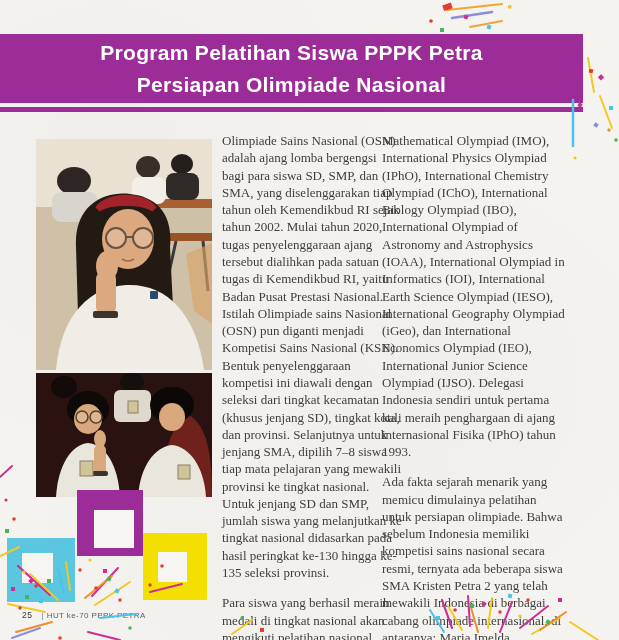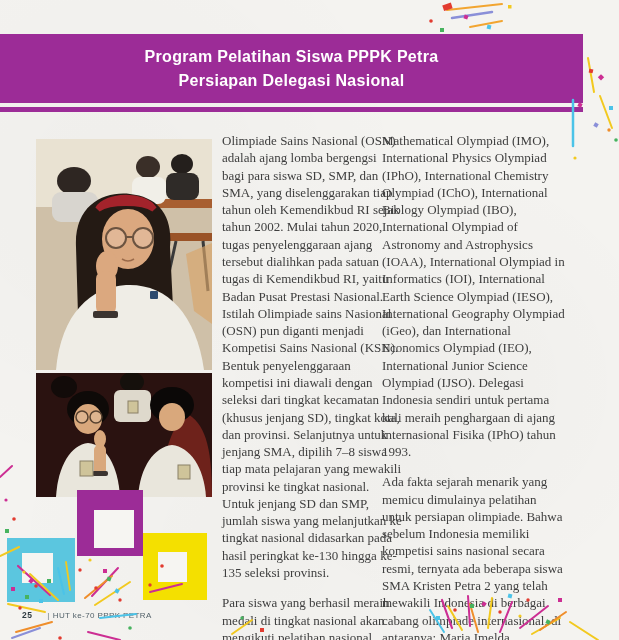--- a/index.html
+++ b/index.html
@@ -12,21 +12,21 @@
       radial-gradient(circle at 40% 85%, rgba(0,0,0,0.015), transparent 38%);
     font-family:"Liberation Sans",sans-serif;
   }
   
   .banner{
     position:absolute;left:0;top:34px;width:583px;height:69px;
     background:#9c2c97;color:#ffffff;
     display:flex;flex-direction:column;justify-content:center;align-items:center;
     z-index:3;
   }
-  .banner .bline{font-size:16px;font-weight:bold;letter-spacing:.3px;line-height:1.5;}
+  .banner .bline{font-size:21px;font-weight:bold;letter-spacing:.3px;line-height:1.5;}
   .banner-strip{
     position:absolute;left:0;top:107px;width:583px;height:5px;background:#9c2c97;z-index:3;
   }
   
   .photo{position:absolute;z-index:2;display:block;}
   .photo1{left:36px;top:139px;width:176px;height:231px;}
   .photo2{left:36px;top:373px;width:176px;height:124px;}
   
   .col{
     position:absolute;top:132px;z-index:2;
@@ -42,33 +42,33 @@
   .sq-yellow{left:143px;top:533px;width:64px;height:67px;background:#f4e000;}
   .sq .inner{position:absolute;background:#f6f5f2;}
   .sq-cyan .inner{left:15px;top:15px;width:31px;height:30px;}
   .sq-purple .inner{left:17px;top:20px;width:40px;height:38px;}
   .sq-yellow .inner{left:15px;top:19px;width:29px;height:30px;}
   
   .footer{
     position:absolute;left:22px;top:610px;z-index:4;
     font-size:8px;color:#53626a;letter-spacing:.4px;
   }
-  .footer .num{font-weight:bold;color:#2e3a40;font-size:8.5px;margin-right:14px;}
+  .footer .num{font-weight:normal;color:#2e3a40;font-size:8.5px;margin-right:8px;}
   .footer .sep{margin:0 3px 0 1px;color:#6a7a80;}
   
   .confetti{position:absolute;left:0;top:0;z-index:6;pointer-events:none;}
 </style>
 </head>
 <body>
 
 <div class="page">
 
   <div class="banner">
     <div class="bline">Program Pelatihan Siswa PPPK Petra</div>
-    <div class="bline">Persiapan Delegasi Nasional</div>
+    <div class="bline">Persiapan Olimpiade Nasional</div>
   </div>
   <div class="banner-strip"></div>
 
   <svg class="photo photo1" viewBox="0 0 176 231">
     <rect width="176" height="231" fill="#cfc0a8"></rect>
     <rect width="176" height="68" fill="#e9e2d2"></rect>
     <rect x="95" y="60" width="81" height="9" fill="#a85f31"></rect>
     <rect x="120" y="94" width="56" height="8" fill="#9a5327"></rect>
     <line x1="140" y1="102" x2="129" y2="152" stroke="#3a3a3a" stroke-width="3"></line>
     <line x1="167" y1="102" x2="172" y2="152" stroke="#3a3a3a" stroke-width="3"></line>

